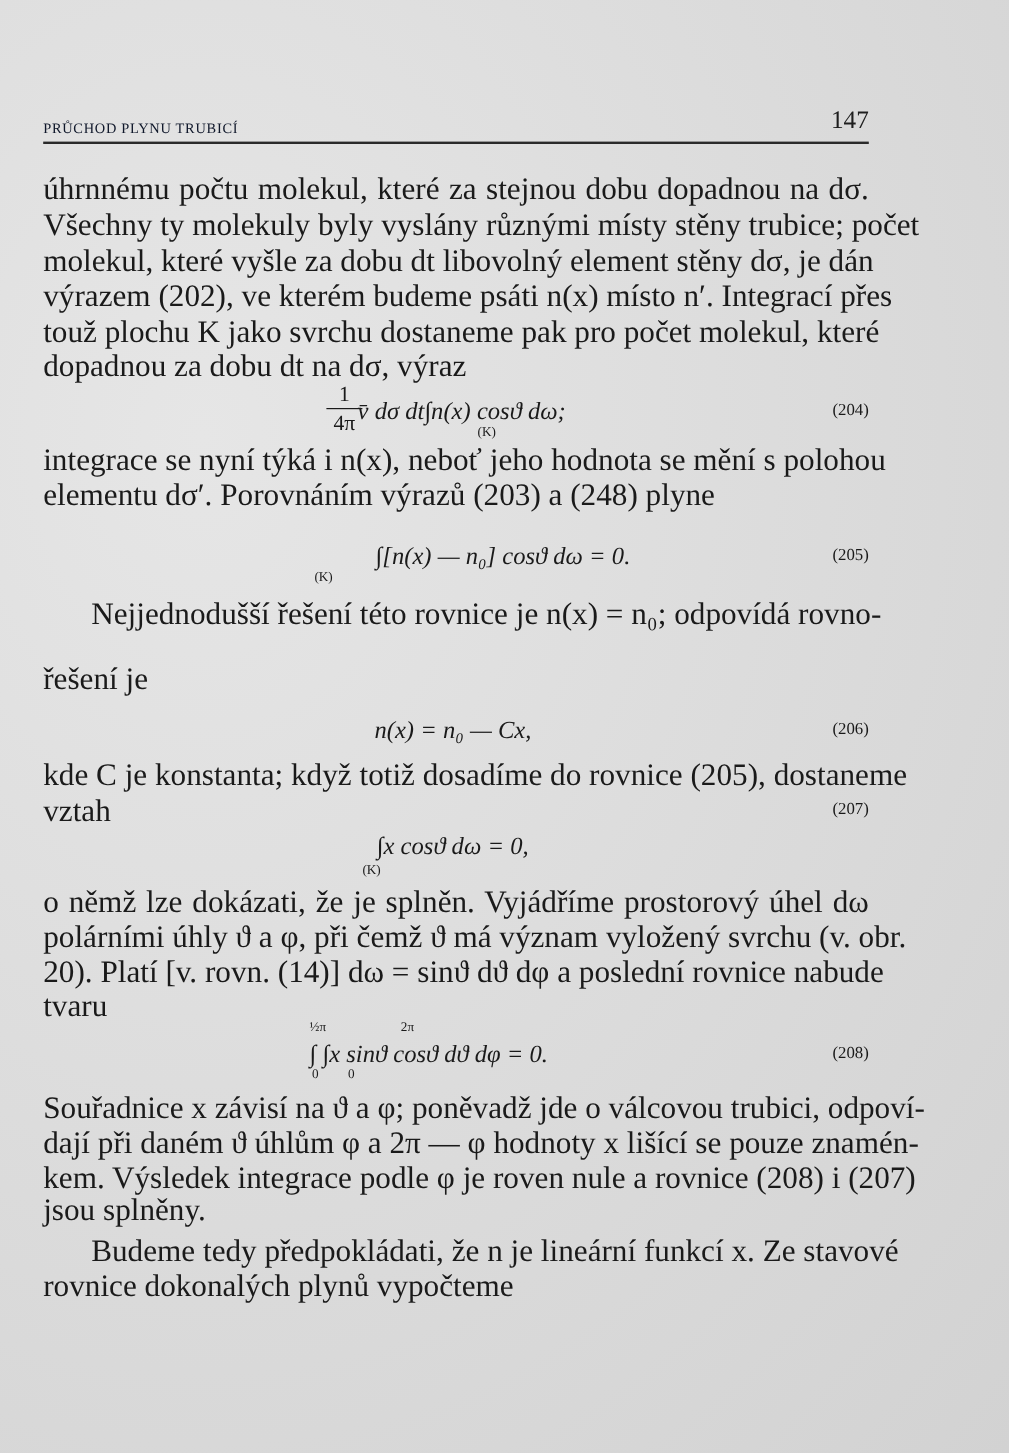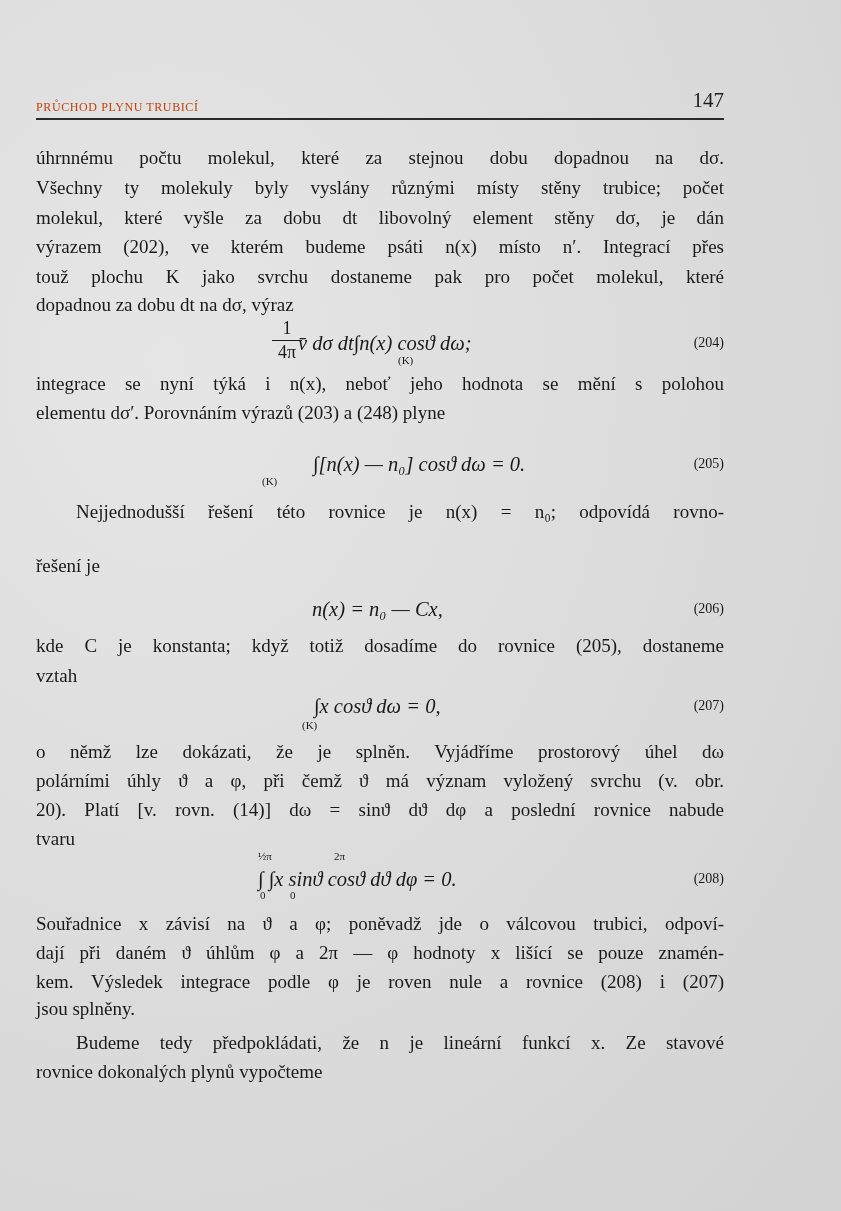--- a/index.html
+++ b/index.html
@@ -11,32 +11,32 @@
     color: #1a1a1a;
     position: relative;
   }
   .page { position: absolute; left: 0; top: 0; width: 841px; height: 1211px; }
   .header {
     position: absolute; left: 36px; top: 88px; width: 688px; height: 30px;
   }
   .running-head {
     position: absolute; left: 0; top: 12px;
     font-family: "Liberation Serif", serif; font-size: 12px; letter-spacing: 0.6px;
-    color: #c2410c;
+    color: #0f172a;
   }
   .page-number {
     position: absolute; right: 0; top: 0;
     font-family: "Liberation Serif", serif; font-size: 21px; color: #1e1e1e;
   }
   .header-rule {
     position: absolute; left: 36px; top: 118px; width: 688px; height: 2px; background: #2a2a2a;
   }
   .line {
     position: absolute; left: 36px; width: 688px;
-    font-family: "Liberation Serif", serif; font-size: 19px; line-height: 26px;
+    font-family: "Liberation Serif", serif; font-size: 26px; line-height: 26px;
     white-space: nowrap; text-align: justify; text-align-last: justify;
   }
   .line.last { text-align-last: left; }
   .line.indent { text-indent: 40px; }
   .math { font-style: italic; }
   .eq {
     position: absolute; font-family: "Liberation Serif", serif; font-size: 20.5px; line-height: 26px;
     white-space: nowrap;
   }
   .eq-num {
@@ -92,21 +92,21 @@
     <div class="eq math" style="left:312px; top:596px;">n(x) = n₀ — Cx,</div>
     <div class="eq-num" style="top:596px;">(206)</div>
   </div>
 
   <div class="line" style="top:633px">kde C je konstanta; když totiž dosadíme do rovnice (205), dostaneme</div>
   <div class="line last" style="top:663px">vztah</div>
 
   <div>
     <div class="eq math" style="left:314px; top:693px;">∫x cosϑ dω = 0,</div>
     <div class="sub" style="left:302px; top:719px;">(K)</div>
-    <div class="eq-num" style="top:693px;">(207)</div>
+    <div class="eq-num" style="top:662px;">(207)</div>
   </div>
 
   <div class="line" style="top:739px">o němž lze dokázati, že je splněn. Vyjádříme prostorový úhel dω</div>
   <div class="line" style="top:768px">polárními úhly ϑ a φ, při čemž ϑ má význam vyložený svrchu (v. obr.</div>
   <div class="line" style="top:797px">20). Platí [v. rovn. (14)] dω = sinϑ dϑ dφ a poslední rovnice nabude</div>
   <div class="line last" style="top:826px">tvaru</div>
 
   <div>
     <div class="sub" style="left:258px; top:850px;">½π</div>
     <div class="sub" style="left:296px; top:850px;margin-left:38px;">2π</div>

